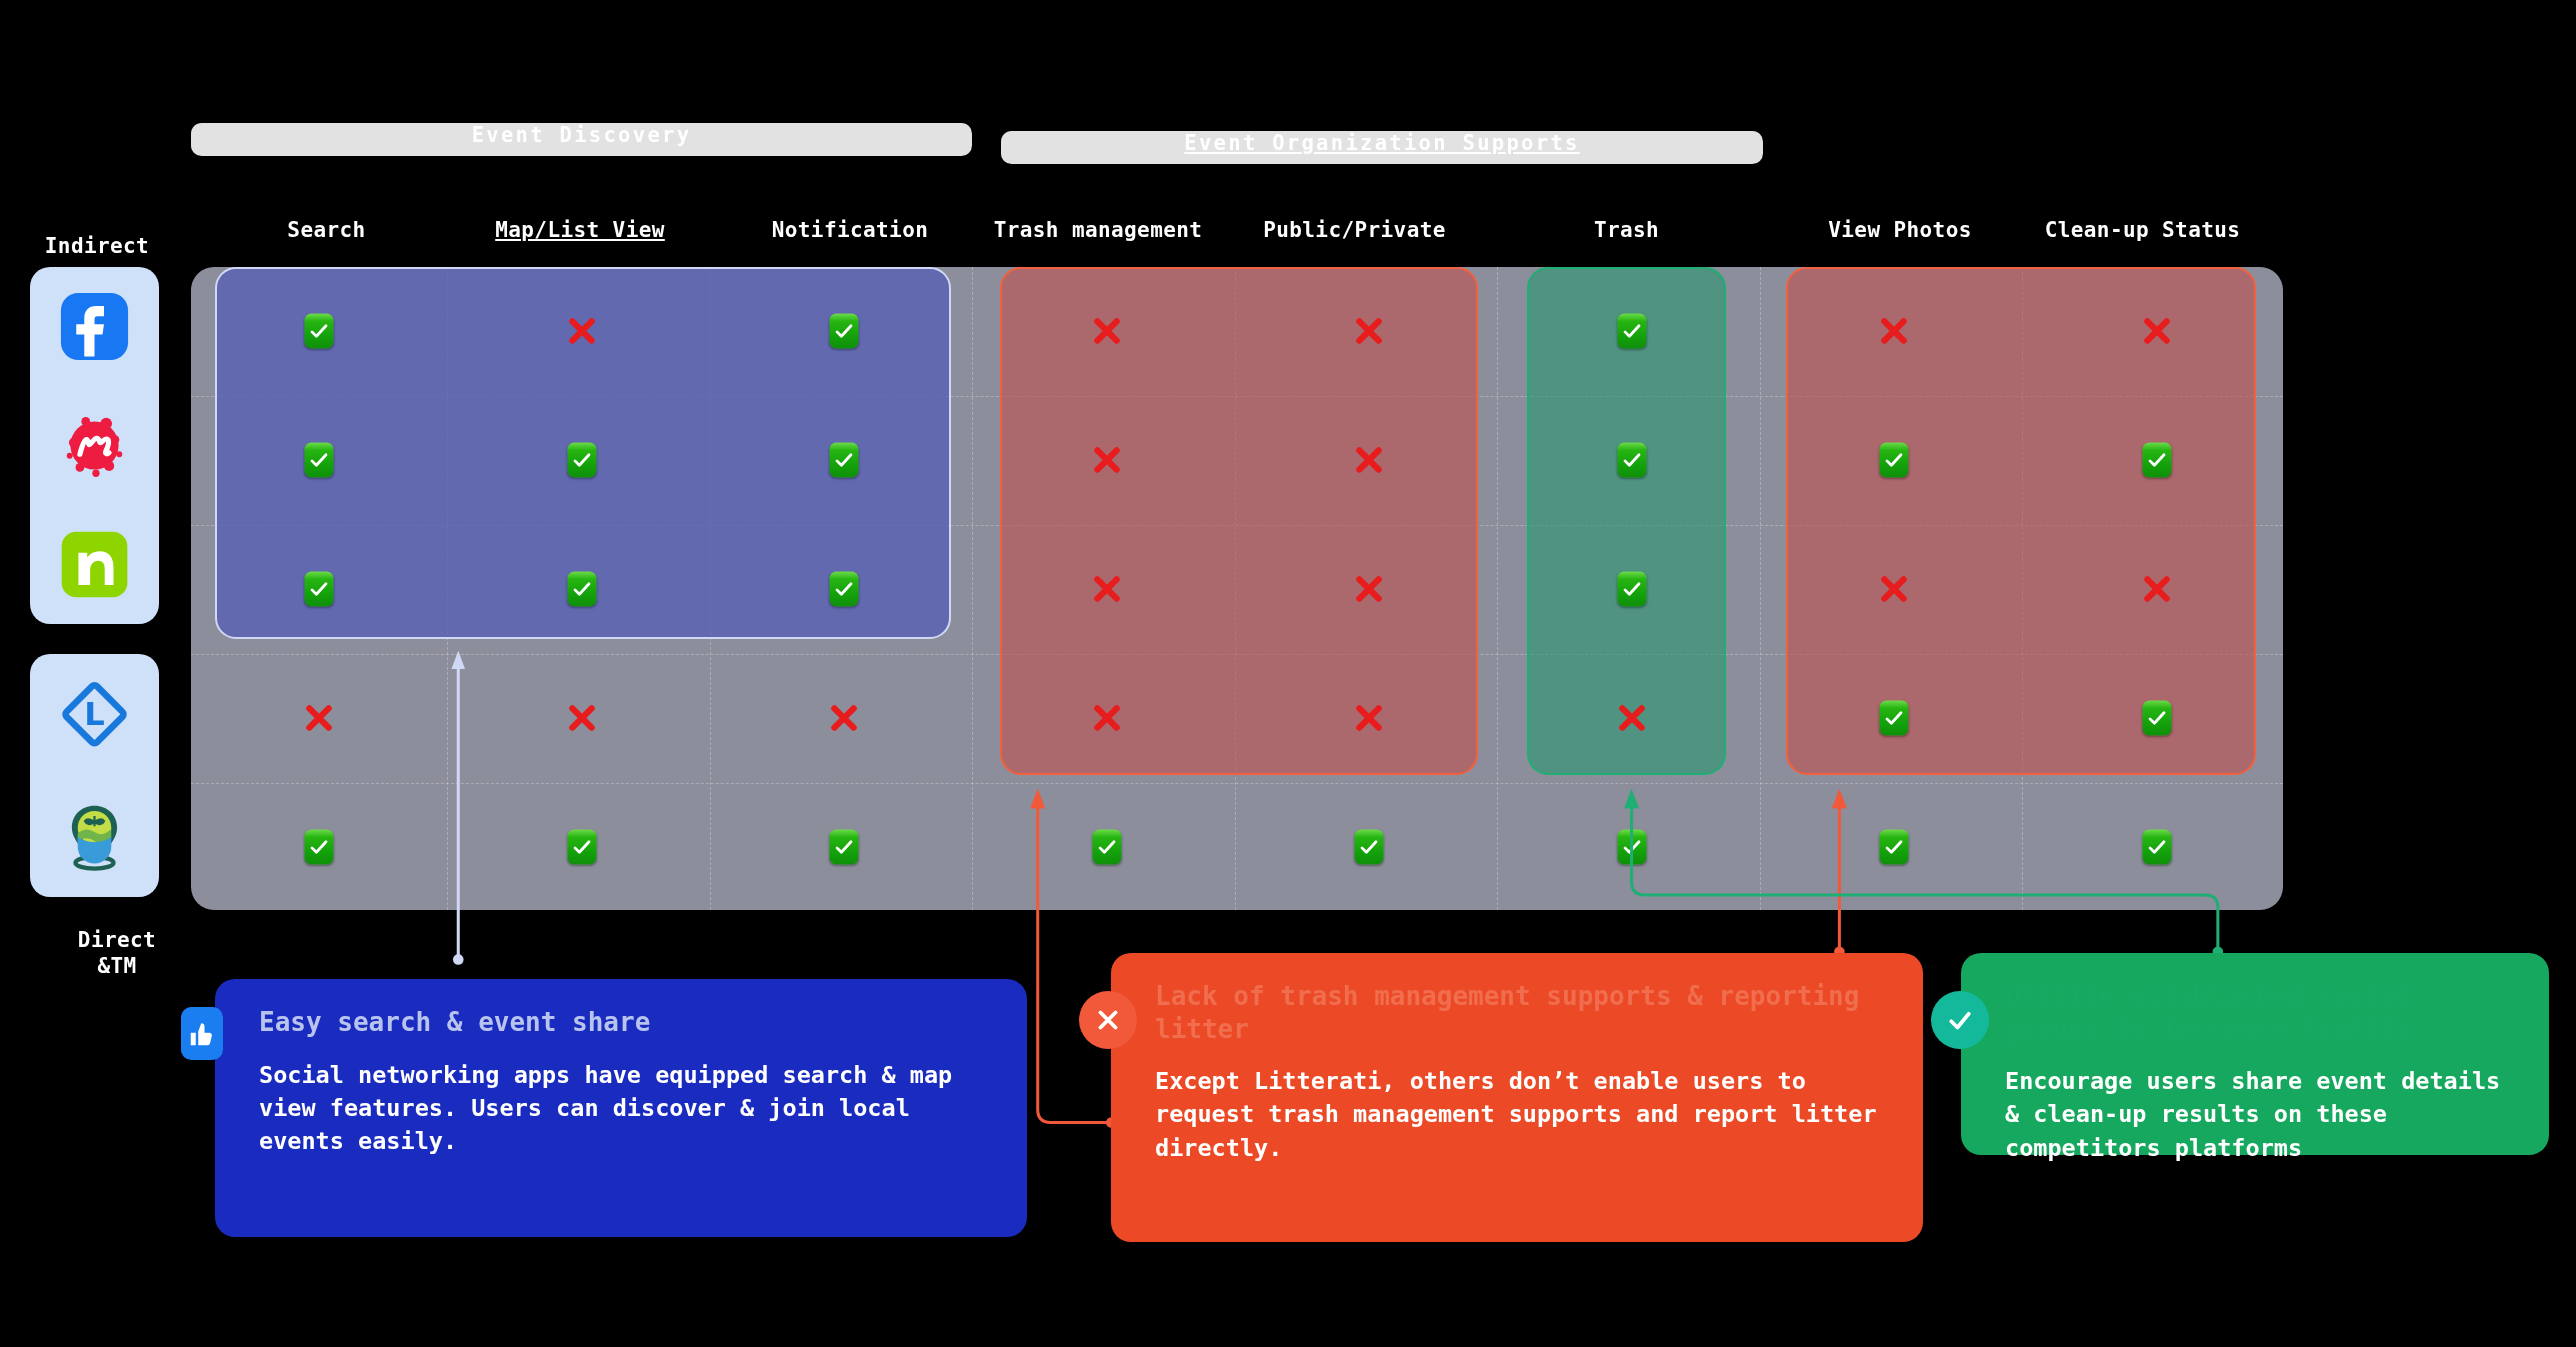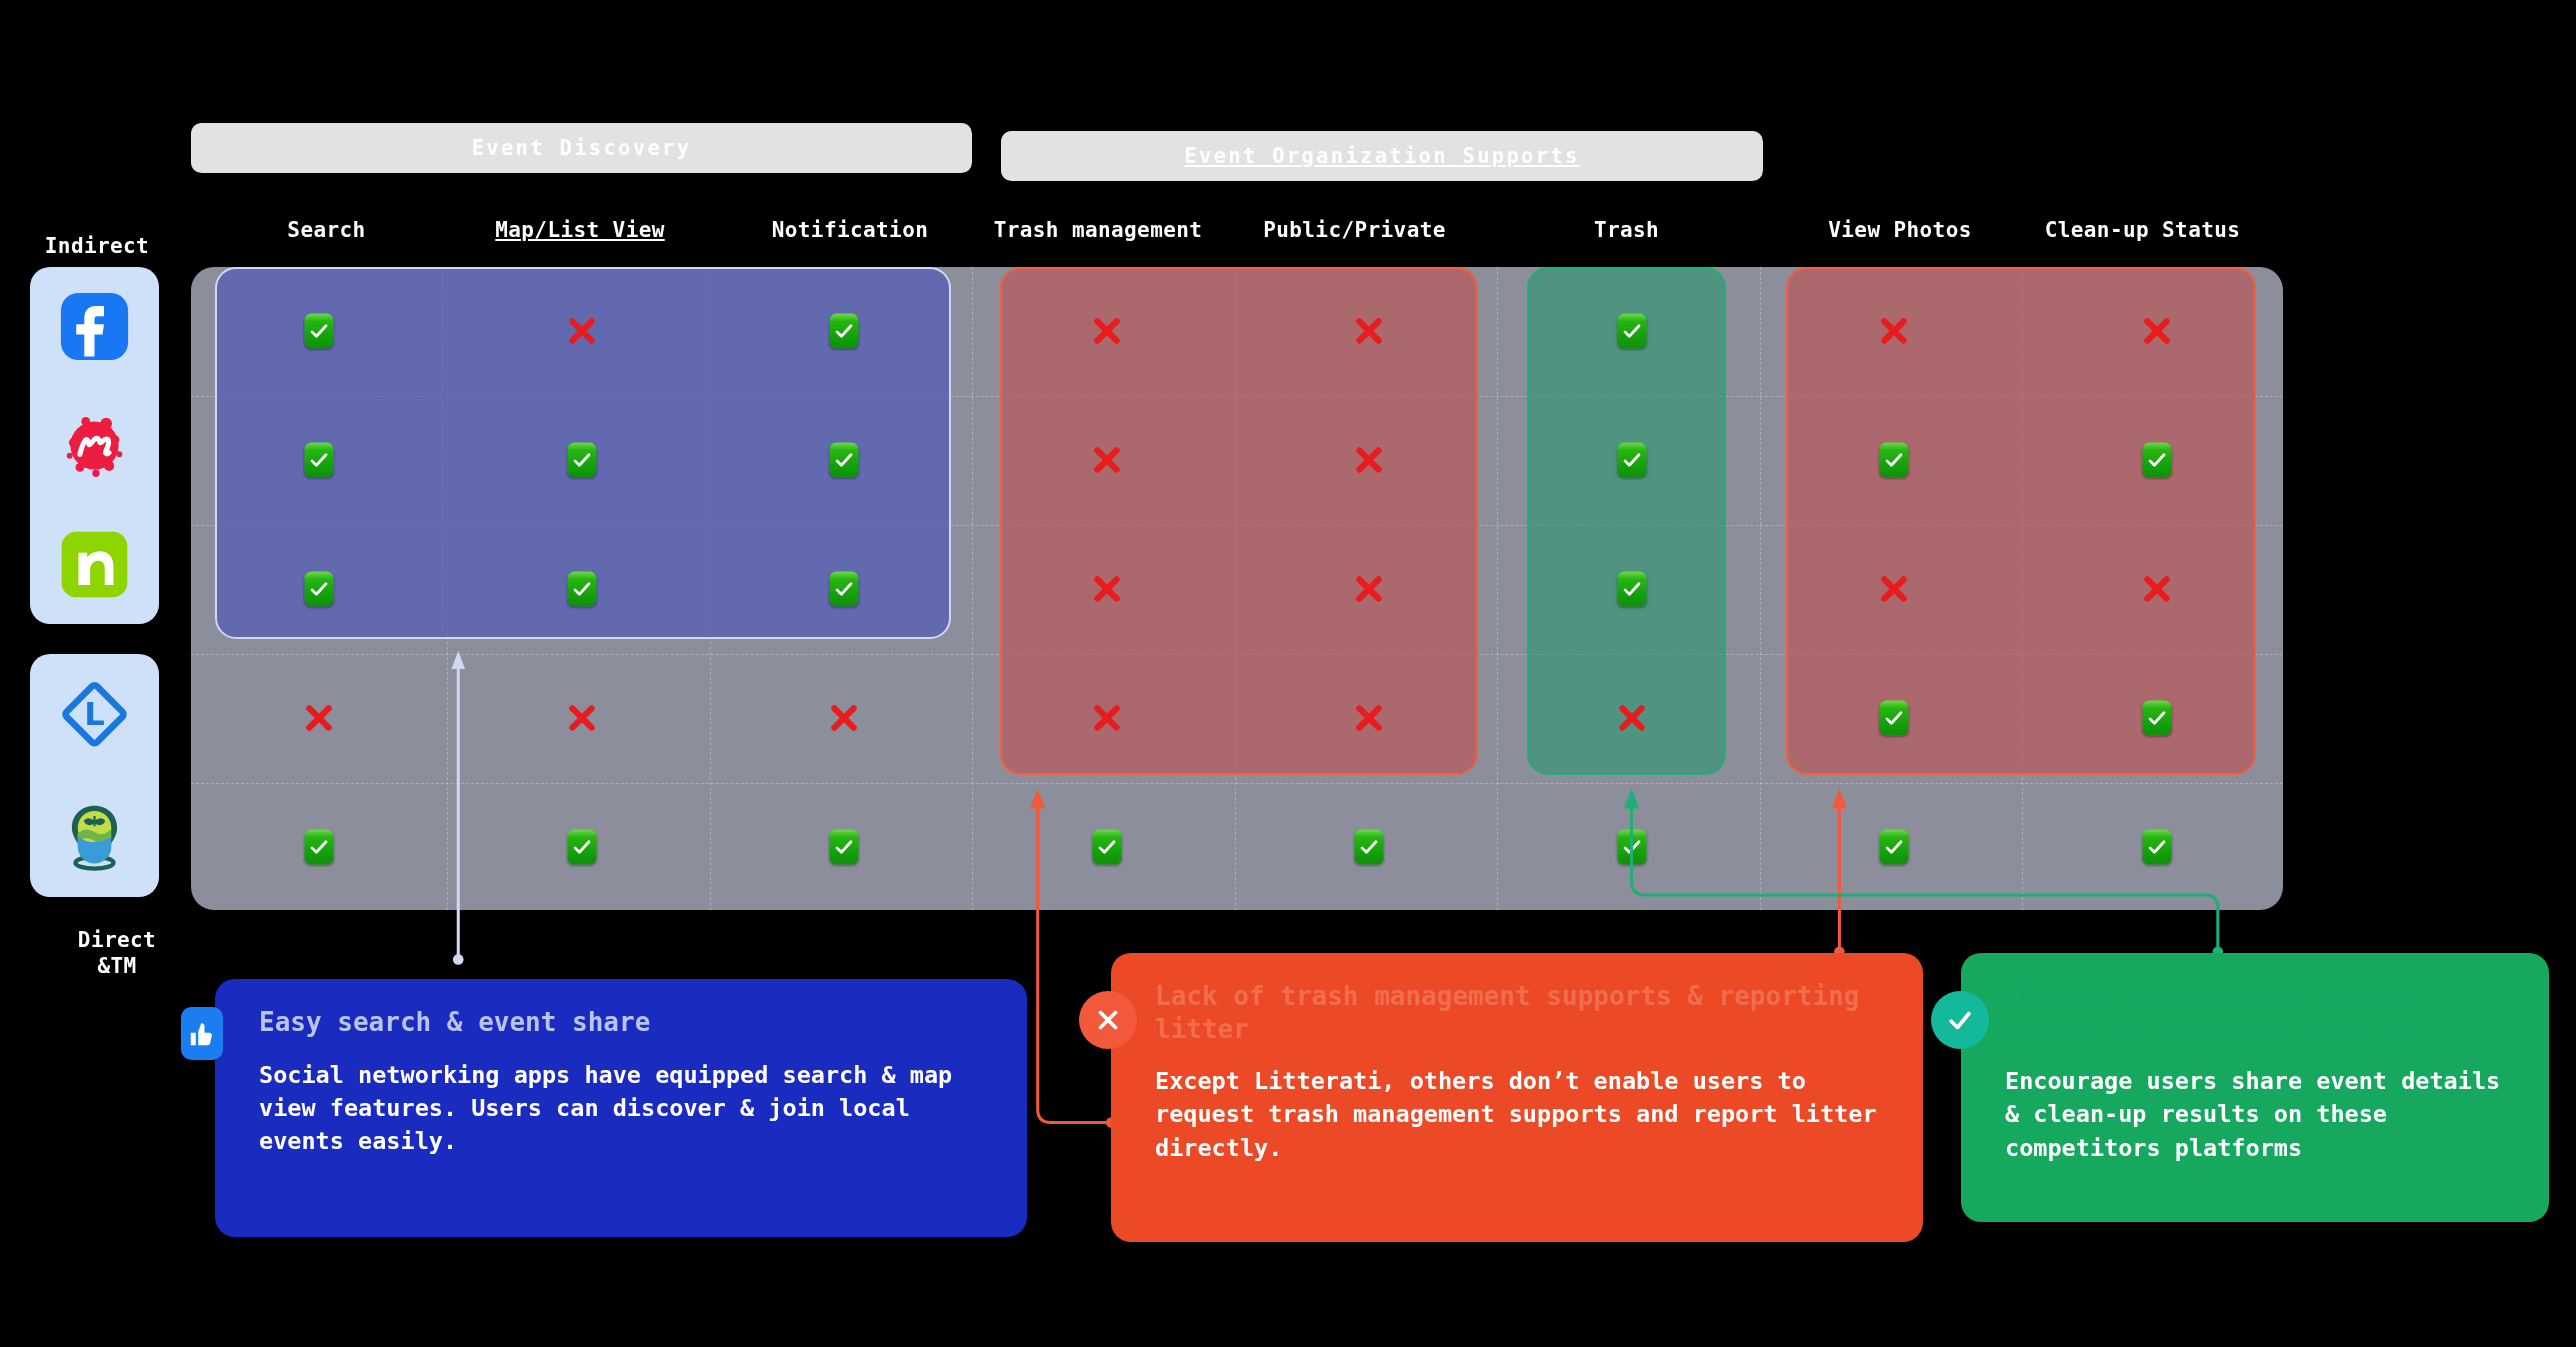--- a/index.html
+++ b/index.html
@@ -5,23 +5,23 @@
   html,body{margin:0;padding:0;background:#000;}
   body{
     width:2576px;height:1347px;position:relative;overflow:hidden;
     font-family:"DejaVu Sans Mono","Liberation Mono",monospace;
     -webkit-font-smoothing:antialiased;
   }
   .stage{position:absolute;inset:0;}
 
   
   .group-pill{
-    position:absolute;height:50px;border-radius:10.6px;
+    position:absolute;height:33px;border-radius:10.6px;
     background:#e2e2e2;color:#ffffff;
-    display:flex;align-items:center;justify-content:center;
+    display:flex;justify-content:center;
     font-size:20.5px;letter-spacing:2.3px;font-weight:700;
   }
 
   
   .col-head{
     position:absolute;top:218px;color:#ffffff;font-size:21px;
     font-weight:700;text-align:center;white-space:nowrap;
     letter-spacing:0.4px;
   }
   .row-label{
@@ -513,21 +513,21 @@
   <div class="card card-orange" style="left:1111px;top:953px;width:812px;height:289px;">
     <p class="ttl">Lack of trash management supports &amp; reporting litter</p>
     <p class="bdy">Except Litterati, others don’t enable users to request trash management supports and report litter directly.</p>
   </div>
   <div class="card-badge badge-circ badge-x" style="left:1079px;top:991px;">
     <svg viewBox="0 0 24 24">
         <path d="M6 6l12 12M18 6L6 18" stroke="#fff" stroke-width="3" stroke-linecap="round"></path>
       </svg>
   </div>
 
-  <div class="card card-green" style="left:1961px;top:953px;width:588px;height:269px;">
+  <div class="card card-green" style="left:1961px;top:953px;width:588px;height:202px;">
     <p class="ttl">Utilize established social groups to increase traffic</p>
     <p class="bdy">Encourage users share event details &amp; clean-up results on these competitors platforms</p>
   </div>
   <div class="card-badge badge-circ badge-v" style="left:1931px;top:991px;">
     <svg viewBox="0 0 24 24">
         <path d="M5 13l5 5L19 7" stroke="#fff" stroke-width="3" fill="none" stroke-linecap="round" stroke-linejoin="round"></path>
       </svg>
   </div>
 
 </div>

